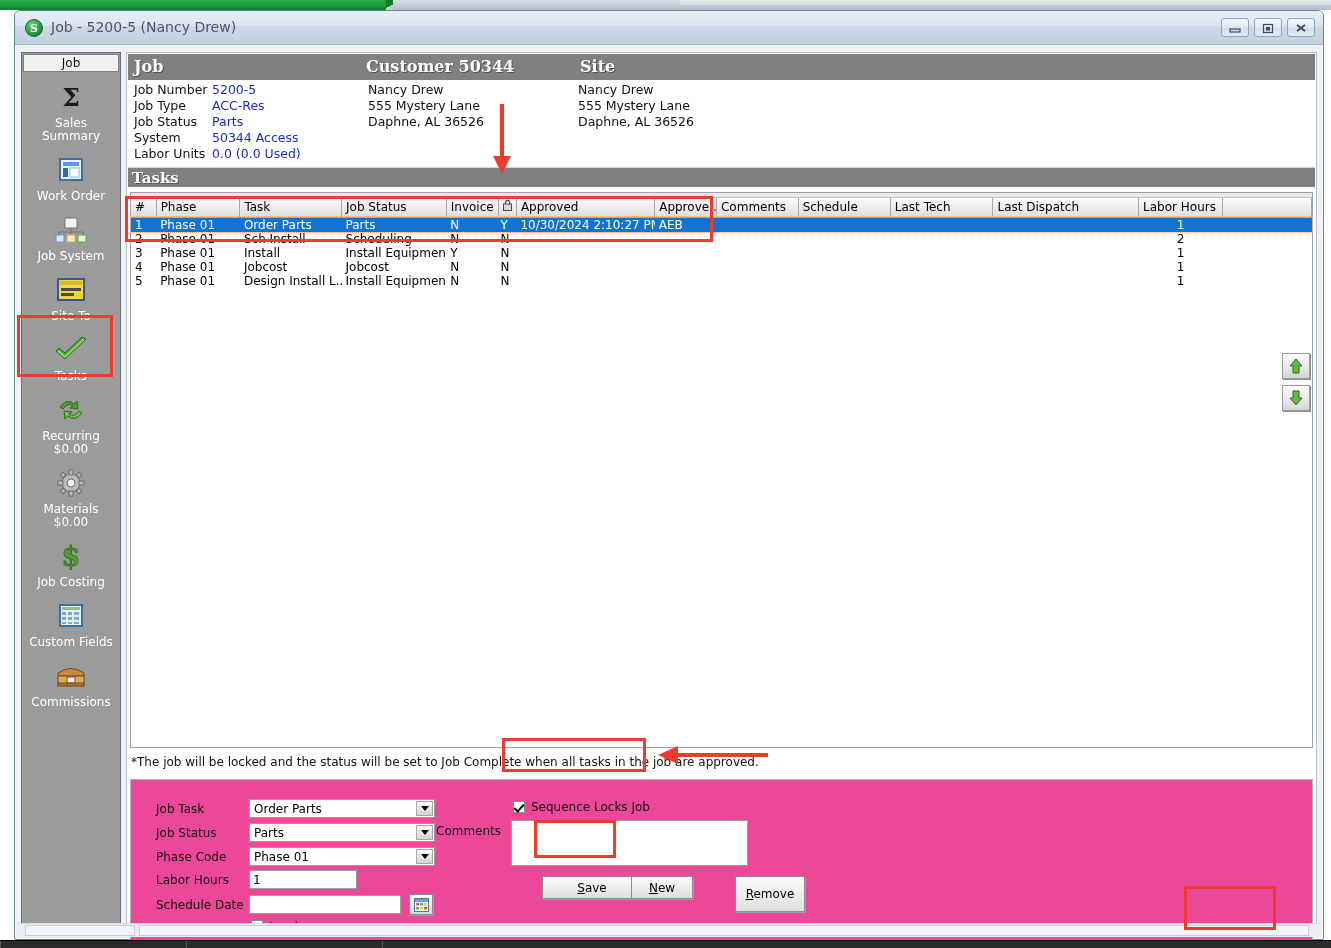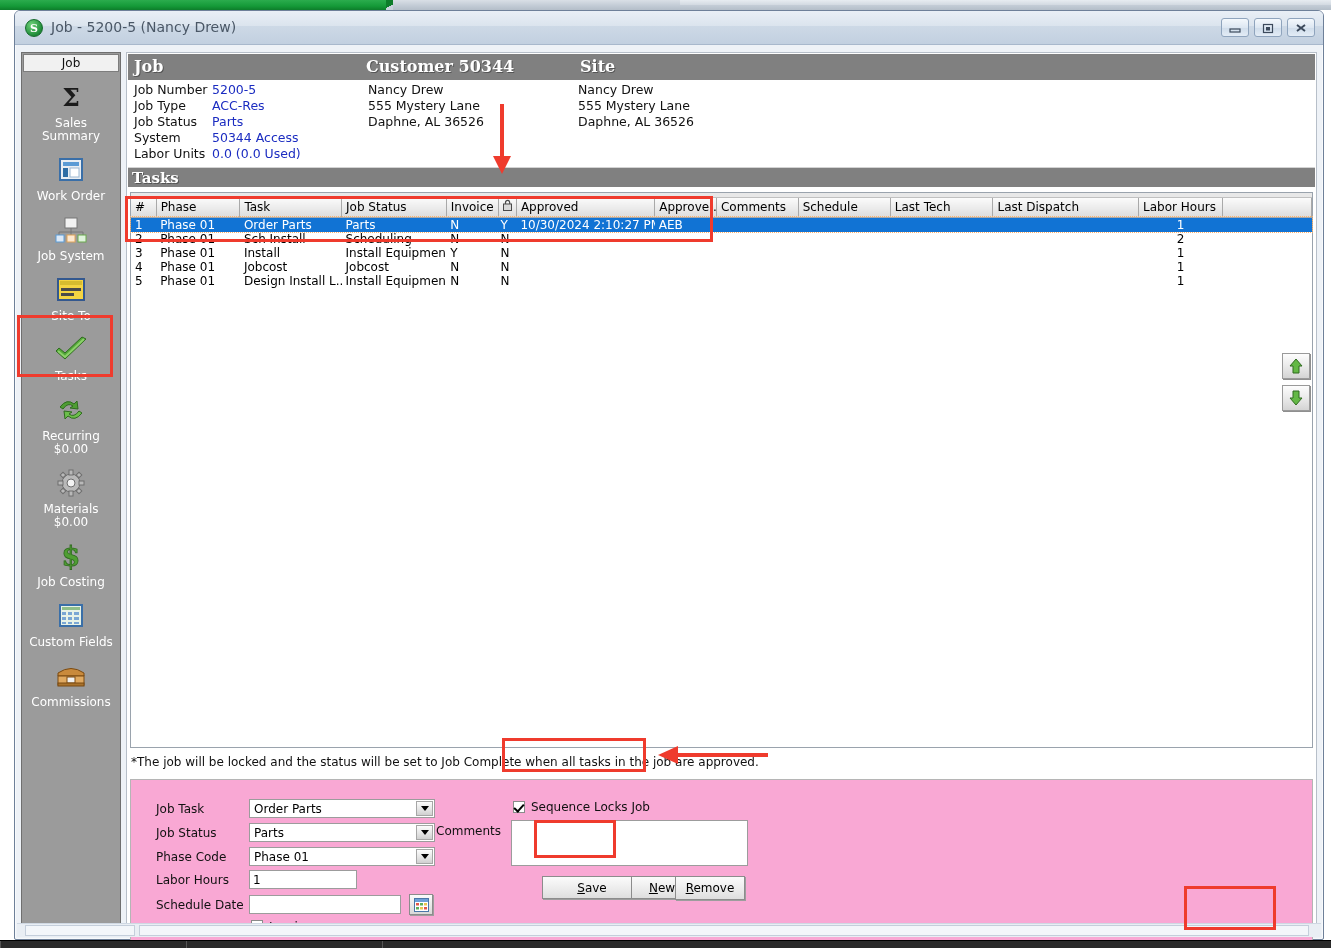--- a/index.html
+++ b/index.html
@@ -104,21 +104,21 @@
   
   .sortbtns { position:absolute; right:6px; top:300px; width:28px; }
   .sortbtn { width:28px; height:26px; background:linear-gradient(to bottom,#fdfdfd,#e6e6e6 60%,#d4d4d4);
     border:1px solid #9a9a9a; box-shadow:1px 1px 0 #8f8f8f;
     display:flex; align-items:center; justify-content:center; margin-bottom:6px; }
 
   .note { position:absolute; left:4px; top:702px; font-size:12px; color:#111; }
 
   
   .formpanel { position:absolute; left:3px; top:726px; right:3px; height:164px;
-    background:#f9a8d4; border:1px solid #b5b5b5; }
+    background:#ec4899; border:1px solid #b5b5b5; }
   .flabel { position:absolute; font-size:12px; color:#111; }
   .combo { position:absolute; height:19px; background:#fff; border:1px solid #9c9c9c;
     font-size:12px; padding:2px 0 0 4px; color:#000; }
   .combo .arrow { position:absolute; right:1px; top:1px; width:17px; height:15px;
     background:linear-gradient(to bottom,#fcfcfc,#e3e3e3 60%,#d0d0d0); border:1px solid #a6a6a6;
     display:flex; align-items:center; justify-content:center; }
   .txtbox { position:absolute; height:19px; background:#fff; border:1px solid #9c9c9c;
     font-size:12px; padding:2px 0 0 3px; color:#000; }
   .chk { position:absolute; width:12px; height:12px; background:#fff; border:1px solid #8a8a8a; }
   .chk.on::after{ content:""; position:absolute; left:2px; top:0px; width:4px; height:8px;
@@ -561,21 +561,21 @@
           <span class="flabel" style="left:400px; top:20px;">Sequence Locks Job</span>
 
           <div class="cmtbox" style="left:380px; top:40px; width:237px; height:46px;"></div>
 
           <div class="btn" style="left:411px; top:96px; width:100px; height:23px;">
             <span><u>S</u>ave</span>
           </div>
           <div class="btn" style="left:500px; top:96px; width:62px; height:23px;">
             <span><u>N</u>ew</span>
           </div>
-          <div class="btn" style="left:544px; top:96px; width:70px; height:24px;">
+          <div class="btn" style="left:604px; top:96px; width:70px; height:36px;">
             <span><u>R</u>emove</span>
           </div>
         </div>
 
         <div class="footerbar">
           
           
         </div>
 
       </div>

